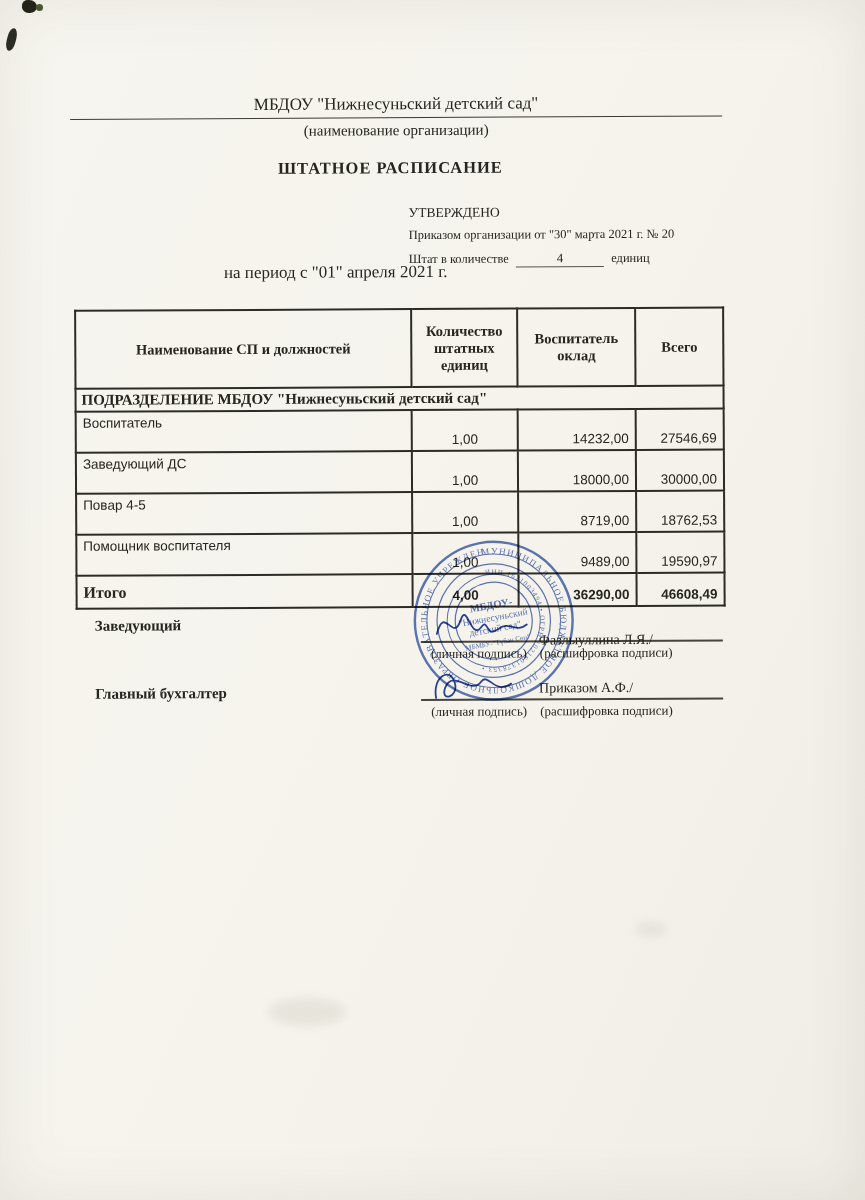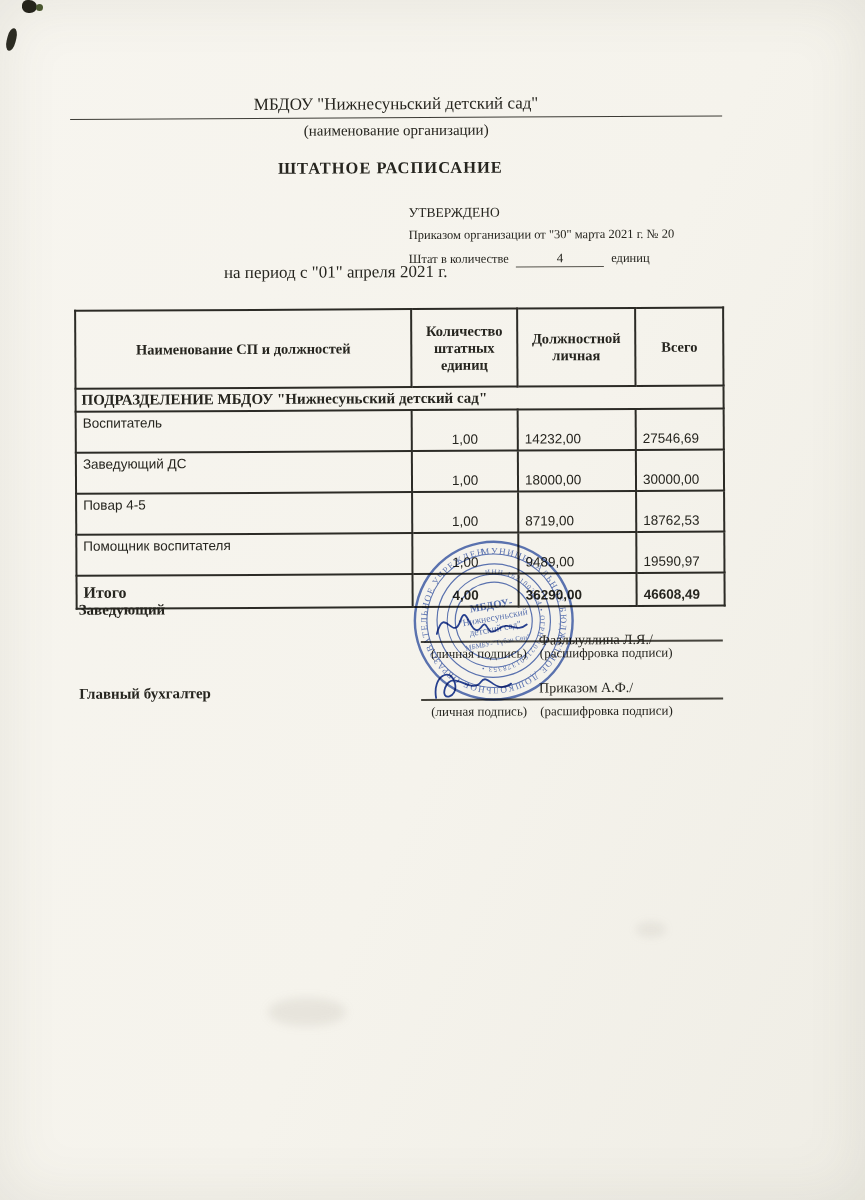--- a/index.html
+++ b/index.html
@@ -54,28 +54,28 @@
   .doc-table th {
     font-weight:bold; font-size:14.5px; text-align:center; vertical-align:middle; padding:4px 3px;
   }
   tr.hdr-row { height:78px; }
   tr.section-row { height:23px; }
   tr.data-row { height:41px; }
   tr.total-row { height:33px; }
   .section-cell { font-weight:bold; font-size:15px; padding:2px 5px; text-align:left; }
   .name-cell { font-family:"Liberation Sans", sans-serif; font-size:13.5px; vertical-align:top; text-align:left; padding:3px 6px; }
   .qty-cell  { font-family:"Liberation Sans", sans-serif; font-size:13.5px; vertical-align:bottom; text-align:center; padding:2px 8px 3px; }
-  .sal-cell, .tot-cell { font-family:"Liberation Sans", sans-serif; font-size:13.5px; vertical-align:bottom; text-align:left; padding:2px 6px 3px; }
+  .sal-cell, .tot-cell { font-family:"Liberation Sans", sans-serif; font-size:13.5px; vertical-align:bottom; text-align:right; padding:2px 6px 3px; }
   tr.total-row .name-cell { font-family:"Liberation Serif", serif; font-size:16px; font-weight:bold; vertical-align:middle; }
   tr.total-row .qty-cell, tr.total-row .sal-cell, tr.total-row .tot-cell { font-weight:bold; }
 
   
   .sig-role { position:absolute; left:78px; font-size:15px; font-weight:bold; }
-  .role-head { top:600px; }
-  .role-acct { top:684px; }
+  .role-head { top:616px;margin-left:16px; }
+  .role-acct { top:684px;margin-left:16px; }
   .sig-line { position:absolute; left:420px; width:302px; height:1.5px; background:#46443d; }
   .line-head { top:641px; }
   .line-acct { top:699px; }
   .sig-name { position:absolute; font-size:14px; }
   .name-head { left:538px; top:633px; }
   .name-acct { left:538px; top:681px; }
   .sig-caption { position:absolute; left:430px; font-size:13px; white-space:pre; }
   .cap-head { top:646px; }
   .cap-acct { top:704px; }
   .sig-svg { position:absolute; }
@@ -121,21 +121,21 @@
       <colgroup>
         <col style="width:336px">
           <col style="width:106px">
           <col style="width:118px">
           <col style="width:88px">
       </colgroup>
       <tbody>
           <tr class="hdr-row">
         <th>Наименование СП и должностей</th>
         <th>Количество штатных единиц</th>
-        <th>Должностной личная</th>
+        <th>Воспитатель оклад</th>
         <th>Всего</th>
       </tr>
       <tr class="section-row">
         <td class="section-cell" colspan="4">ПОДРАЗДЕЛЕНИЕ МБДОУ "Нижнесуньский детский сад"</td>
       </tr>
       <tr class="data-row">
         <td class="name-cell">Воспитатель</td>
         <td class="qty-cell">1,00</td>
         <td class="sal-cell">14232,00</td>
         <td class="tot-cell">27546,69</td>

